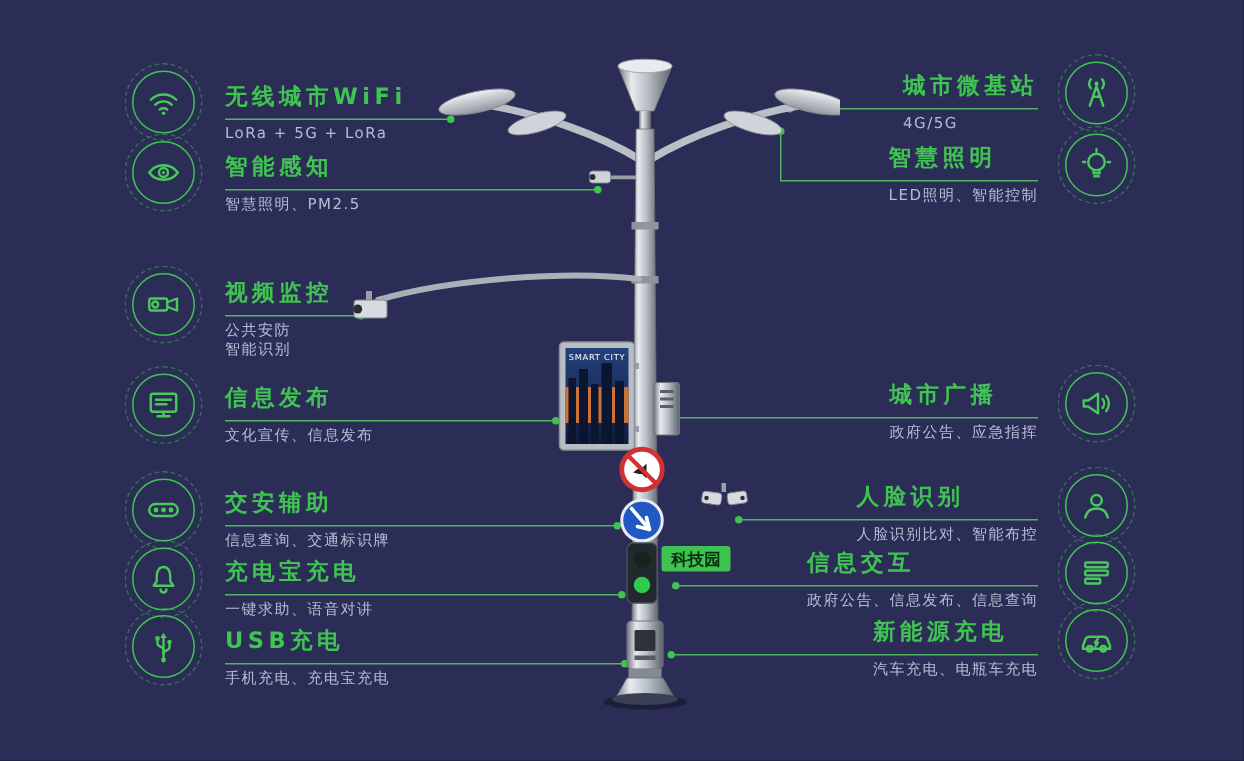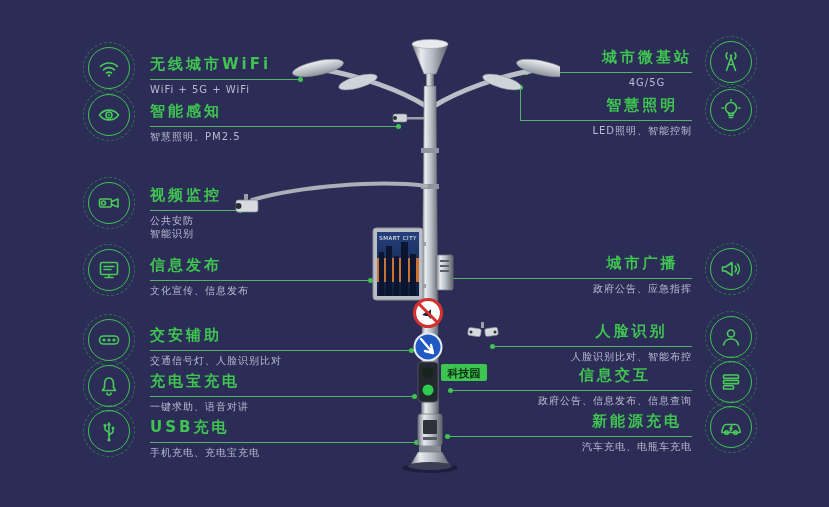--- a/index.html
+++ b/index.html
@@ -9,21 +9,21 @@
     font-family:"DejaVu Sans","Liberation Sans",sans-serif;
   }
   
   .feature{position:absolute;}
   .feature .title{
     color:#3fc351;font-size:15px;font-weight:bold;letter-spacing:3px;line-height:19px;white-space:nowrap;
   }
   .feature .sub{
     color:#c6cadf;font-size:10px;line-height:13px;margin-top:9px;white-space:pre-line;opacity:.9;letter-spacing:1px;
   }
-  .feature.right{text-align:center;}
+  .feature.right{text-align:left;}
   
   .icon-ring{
     position:absolute;width:42px;height:42px;box-sizing:border-box;
     border:1.5px solid #3fc351;border-radius:50%;
     display:flex;align-items:center;justify-content:center;
   }
   .icon-ring::after{
     content:"";position:absolute;inset:-6px;border:1px dashed rgba(63,195,81,.45);border-radius:50%;
   }
   
@@ -132,38 +132,38 @@
     <svg width="24" height="24" viewBox="0 0 24 24" fill="none" stroke="#49c95a" stroke-width="1.6" stroke-linecap="round" stroke-linejoin="round">
       <path d="M3,15.5 L4.5,11.5 C5,10.2 5.8,9.5 7.2,9.5 H16.8 C18.2,9.5 19,10.2 19.5,11.5 L21,15.5 V17.5 H3 Z"></path>
       <circle cx="7.5" cy="17.5" r="1.8"></circle>
         <circle cx="16.5" cy="17.5" r="1.8"></circle>
         <path d="M12.8,11 L11,13.5 H13 L11.2,16"></path>
     </svg>
   </div>
 
   <div class="feature left" style="left:150px;top:55px">
     <div class="title">无线城市WiFi</div>
-    <div class="sub">WiFi + 5G + WiFi</div>
+    <div class="sub">LoRa + 5G + LoRa</div>
   </div>
   <div class="feature left" style="left:150px;top:102px">
     <div class="title">智能感知</div>
     <div class="sub">智慧照明、PM2.5</div>
   </div>
   <div class="feature left" style="left:150px;top:256px">
     <div class="title">信息发布</div>
     <div class="sub">文化宣传、信息发布</div>
   </div>
   <div class="feature left" style="left:150px;top:186px">
     <div class="title">视频监控</div>
     <div class="sub">公共安防
 智能识别</div>
   </div>
   <div class="feature left" style="left:150px;top:326px">
     <div class="title">交安辅助</div>
-    <div class="sub">交通信号灯、人脸识别比对</div>
+    <div class="sub">信息查询、交通标识牌</div>
   </div>
   <div class="feature left" style="left:150px;top:372px">
     <div class="title">充电宝充电</div>
     <div class="sub">一键求助、语音对讲</div>
   </div>
   <div class="feature left" style="left:150px;top:418px">
     <div class="title">USB充电</div>
     <div class="sub">手机充电、充电宝充电</div>
   </div>
 

